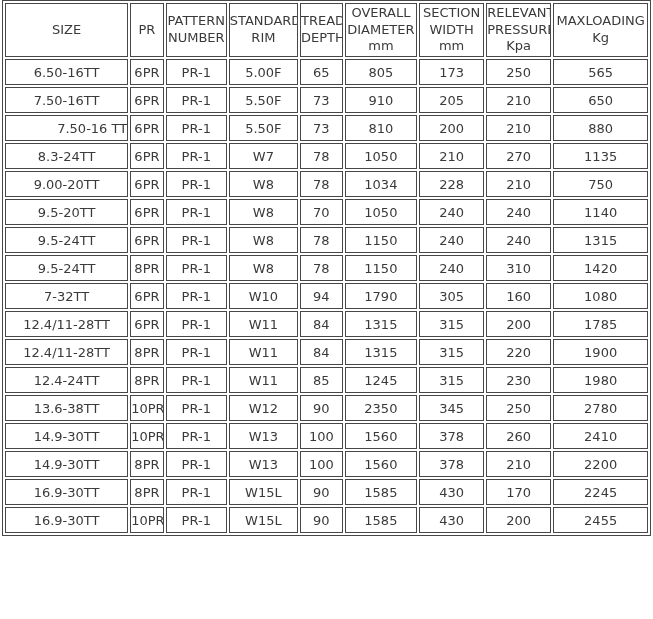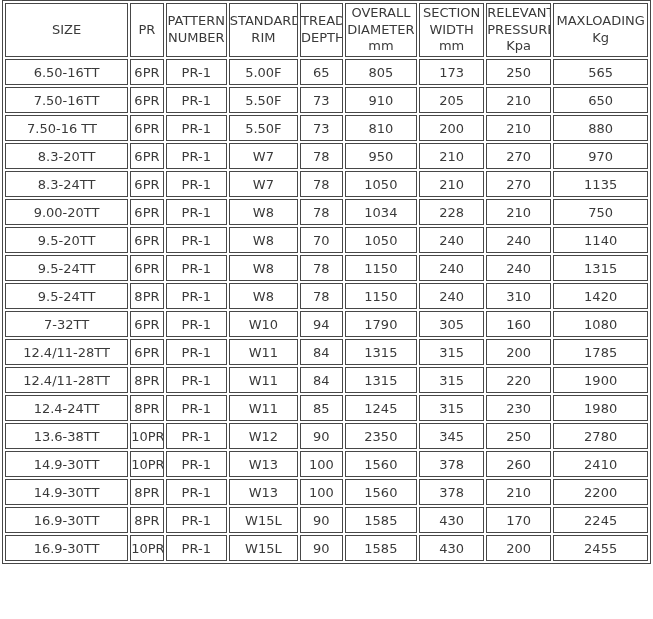--- a/index.html
+++ b/index.html
@@ -37,21 +37,21 @@
   .spec-table th {
     height: 52px;
     white-space: pre-line;
     line-height: 1.3;
   }
   .spec-table td {
     height: 24px;
     white-space: nowrap;
   }
   .spec-table td.align-left {
-    text-align: left;
+    text-align: right;
     padding-left: 21px;
   }
 </style>
 </head>
 <body>
 
 <div class="page">
   <table class="spec-table">
     <colgroup>
       <col style="width:121px">
@@ -115,31 +115,20 @@
           <td>6PR</td>
           <td>PR-1</td>
           <td>5.50F</td>
           <td>73</td>
           <td>810</td>
           <td>200</td>
           <td>210</td>
           <td>880</td>
         </tr>
         <tr>
-          <td>8.3-20TT</td>
-          <td>6PR</td>
-          <td>PR-1</td>
-          <td>W7</td>
-          <td>78</td>
-          <td>950</td>
-          <td>210</td>
-          <td>270</td>
-          <td>970</td>
-        </tr>
-        <tr>
           <td>8.3-24TT</td>
           <td>6PR</td>
           <td>PR-1</td>
           <td>W7</td>
           <td>78</td>
           <td>1050</td>
           <td>210</td>
           <td>270</td>
           <td>1135</td>
         </tr>

